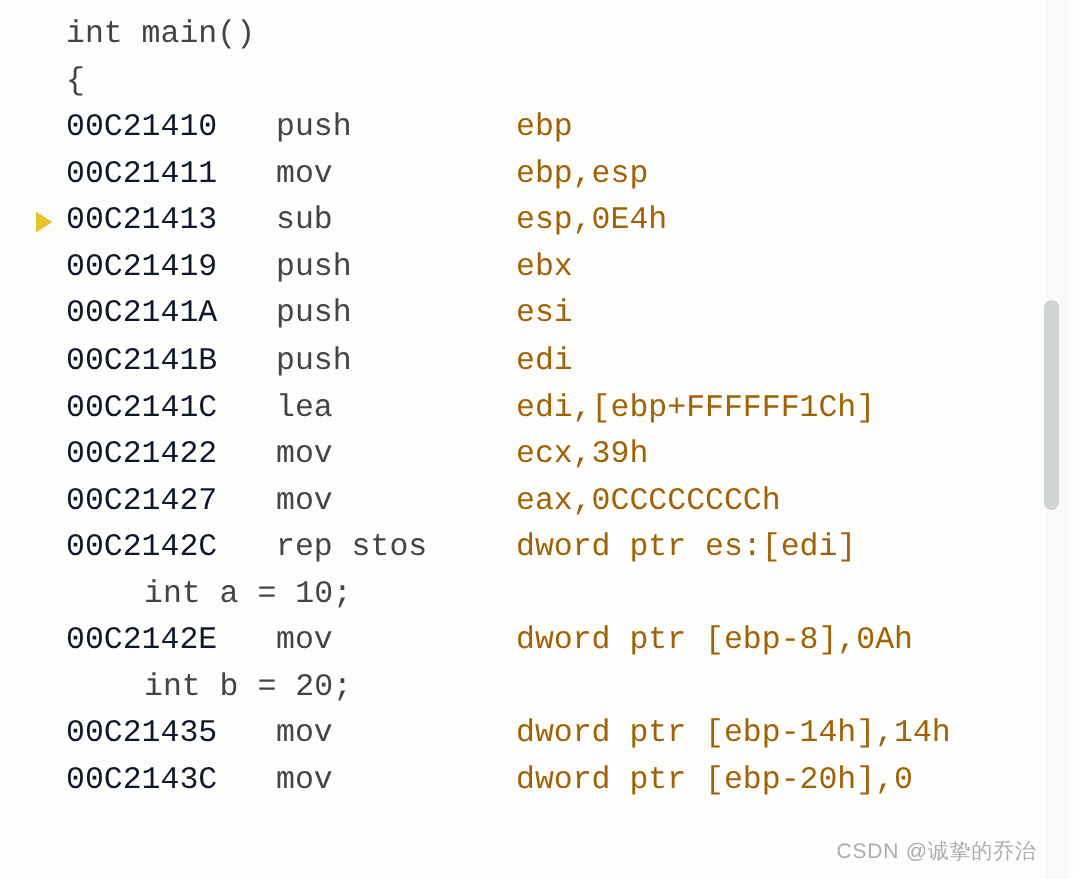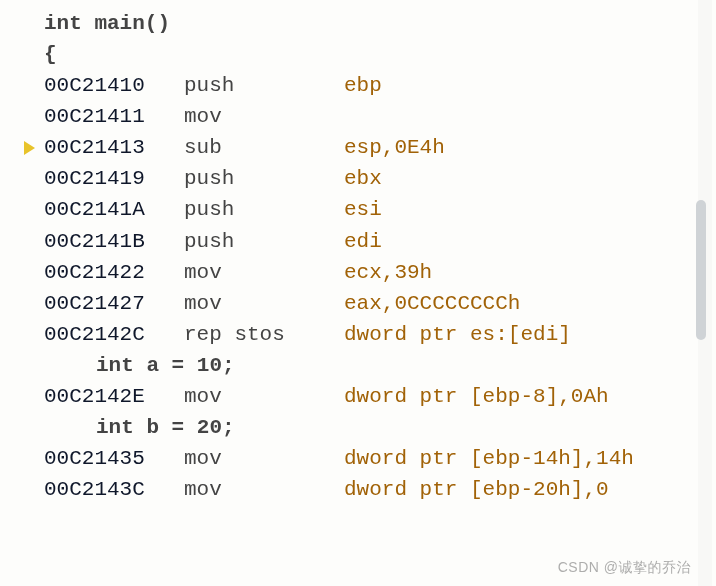--- a/index.html
+++ b/index.html
@@ -31,21 +31,21 @@
       height: 0;
       border-top: 7px solid transparent;
       border-bottom: 7px solid transparent;
       border-left: 11px solid #e8c32a;
       position: absolute;
       left: 24px;
     }
     .addr { color: #0f172a; min-width: 140px; display: inline-block; }
     .opc  { color: #444; min-width: 160px; display: inline-block; }
     .opd  { color: #a16207; }
-    .c-src { color: #444; padding-left: 52px; font-weight: bold; }
+    .c-src { color: #444; padding-left: 52px; }
     .scrollbar {
       position: absolute;
       right: 6px;
       top: 200px;
       width: 10px;
       height: 140px;
       background: #cfd3d6;
       border-radius: 5px;
     }
     .scrolltrack {
@@ -75,34 +75,37 @@
     <span class="c-src" style="padding-left:0;">int main()</span>
   </div>
   <div class="line">
     <span class="c-src" style="padding-left:0;">{</span>
   </div>
 
   <div class="line">
     <span class="addr">00C21410</span><span class="opc">push</span><span class="opd">ebp</span>
   </div>
   <div class="line">
-    <span class="addr">00C21411</span><span class="opc">mov</span>
+    <span class="addr">00C21411</span><span class="opc">mov</span><span class="opd">ebp,esp</span>
   </div>
   <div class="line">
     <span class="arrow-yellow"></span>
     <span class="addr">00C21413</span><span class="opc">sub</span><span class="opd">esp,0E4h</span>
   </div>
   <div class="line">
     <span class="addr">00C21419</span><span class="opc">push</span><span class="opd">ebx</span>
   </div>
   <div class="line">
     <span class="addr">00C2141A</span><span class="opc">push</span><span class="opd">esi</span>
   </div>
   <div class="line">
     <span class="addr">00C2141B</span><span class="opc">push</span><span class="opd">edi</span>
+  </div>
+  <div class="line">
+    <span class="addr">00C2141C</span><span class="opc">lea</span><span class="opd">edi,[ebp+FFFFFF1Ch]</span>
   </div>
   <div class="line">
     <span class="addr">00C21422</span><span class="opc">mov</span><span class="opd">ecx,39h</span>
   </div>
   <div class="line">
     <span class="addr">00C21427</span><span class="opc">mov</span><span class="opd">eax,0CCCCCCCCh</span>
   </div>
   <div class="line">
     <span class="addr">00C2142C</span><span class="opc">rep stos</span><span class="opd">dword ptr es:[edi]</span>
   </div>

